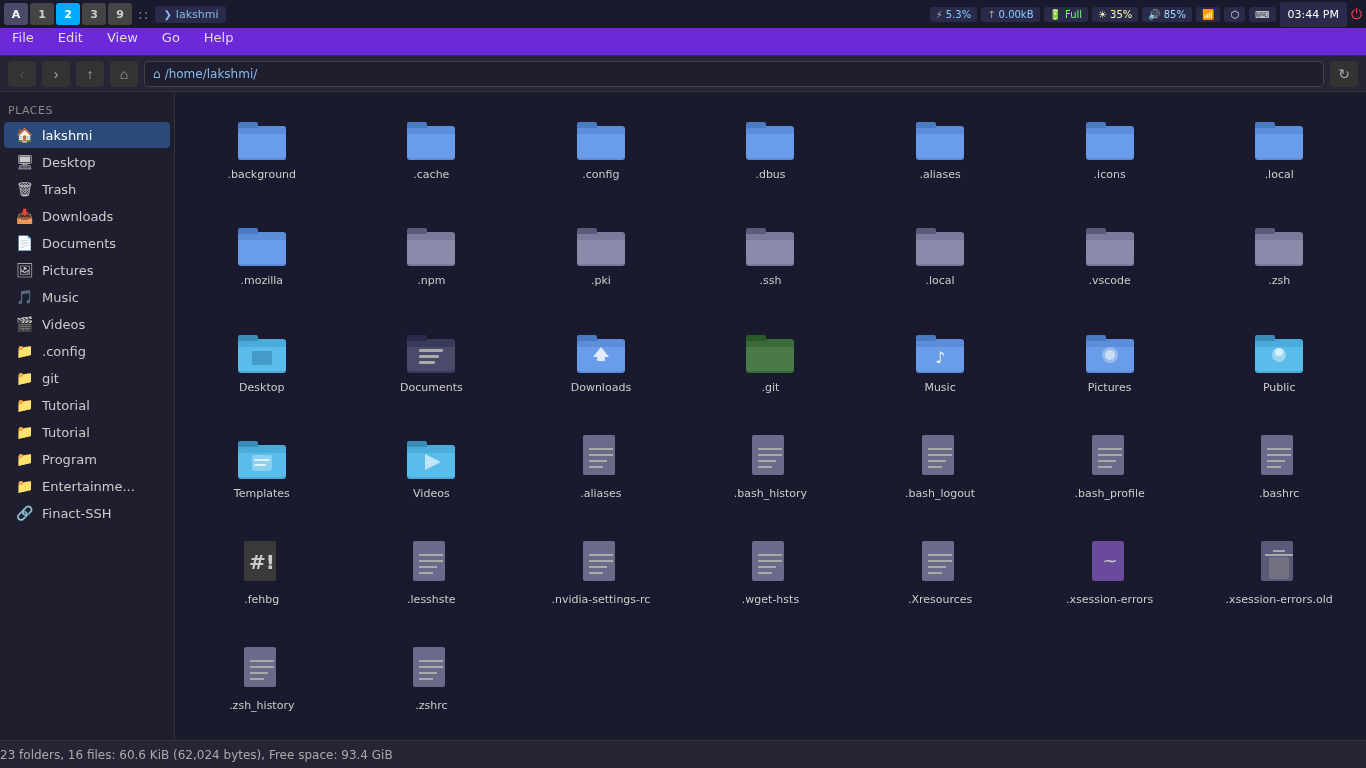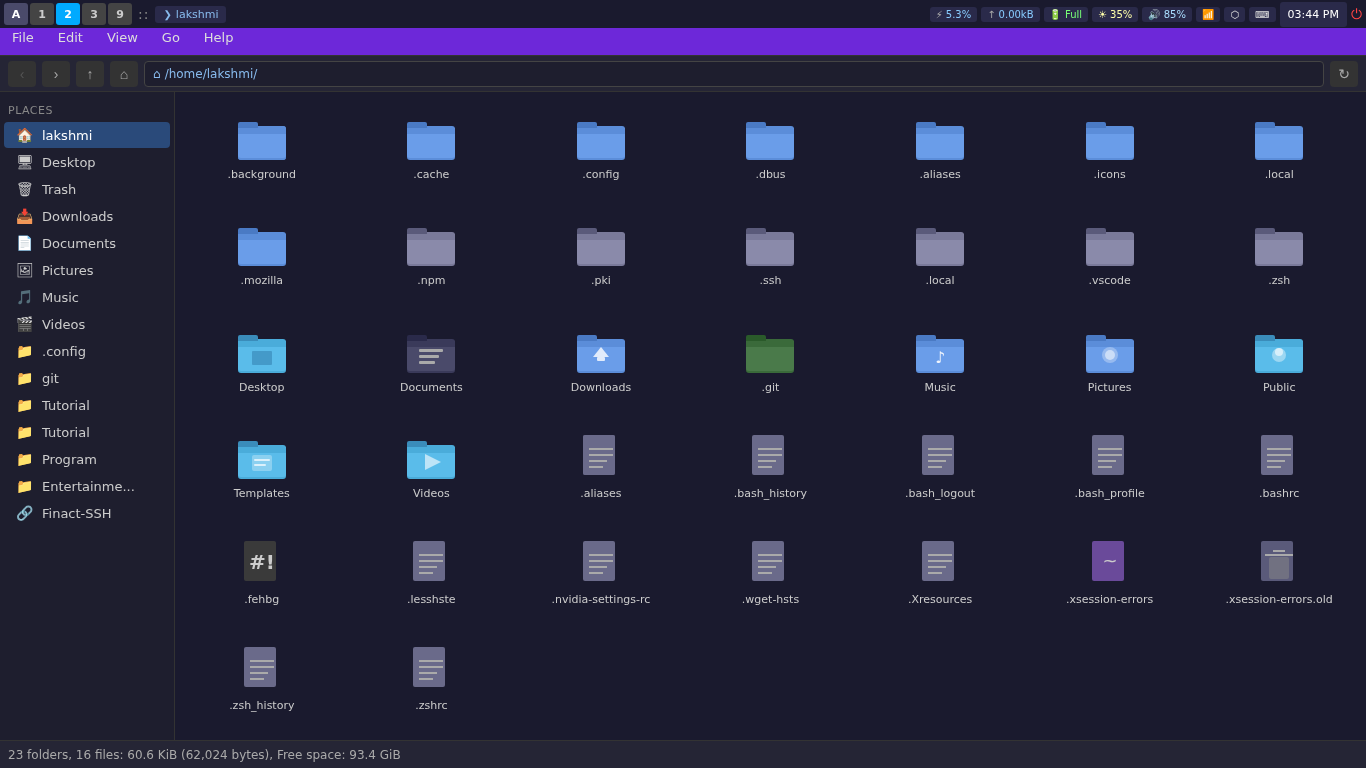--- a/index.html
+++ b/index.html
@@ -153,21 +153,21 @@
       line-height: 1.3;
     }
 
     
     .statusbar {
       height: 28px;
       background: #252535;
       border-top: 1px solid #333;
       display: flex;
       align-items: center;
-      padding: 0 8px;
+      padding: 0 0;
       font-size: 12px;
       color: #aaa;
     }
 
     
     .file-grid::-webkit-scrollbar { width: 6px; }
     .file-grid::-webkit-scrollbar-track { background: #1a1a2e; }
     .file-grid::-webkit-scrollbar-thumb { background: #444; border-radius: 3px; }
     .sidebar::-webkit-scrollbar { width: 4px; }
     .sidebar::-webkit-scrollbar-track { background: #1e1e2e; }

